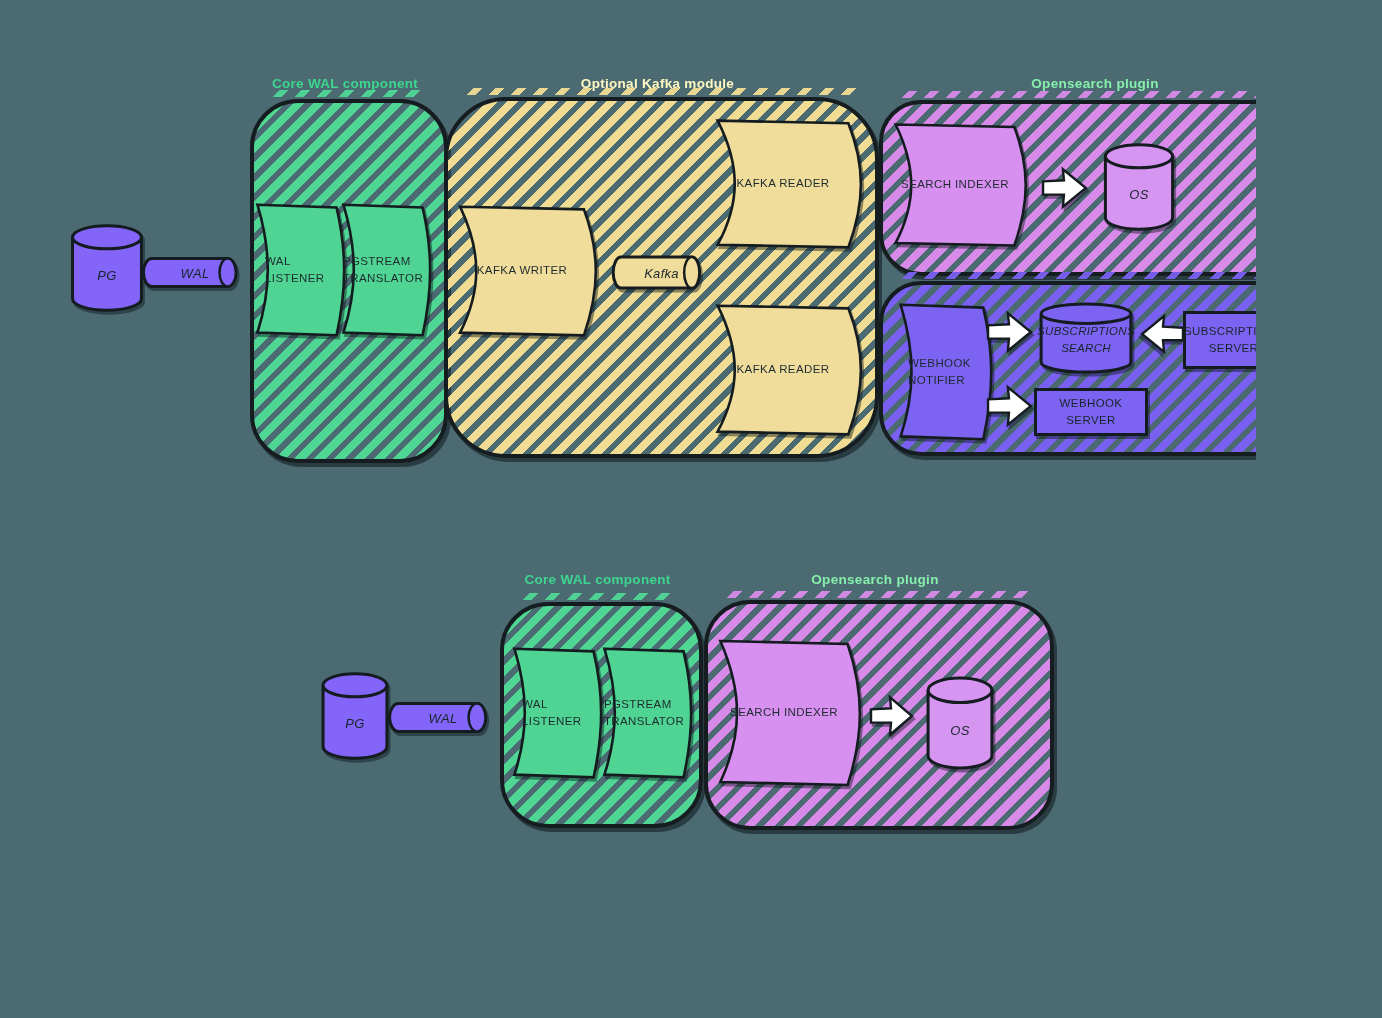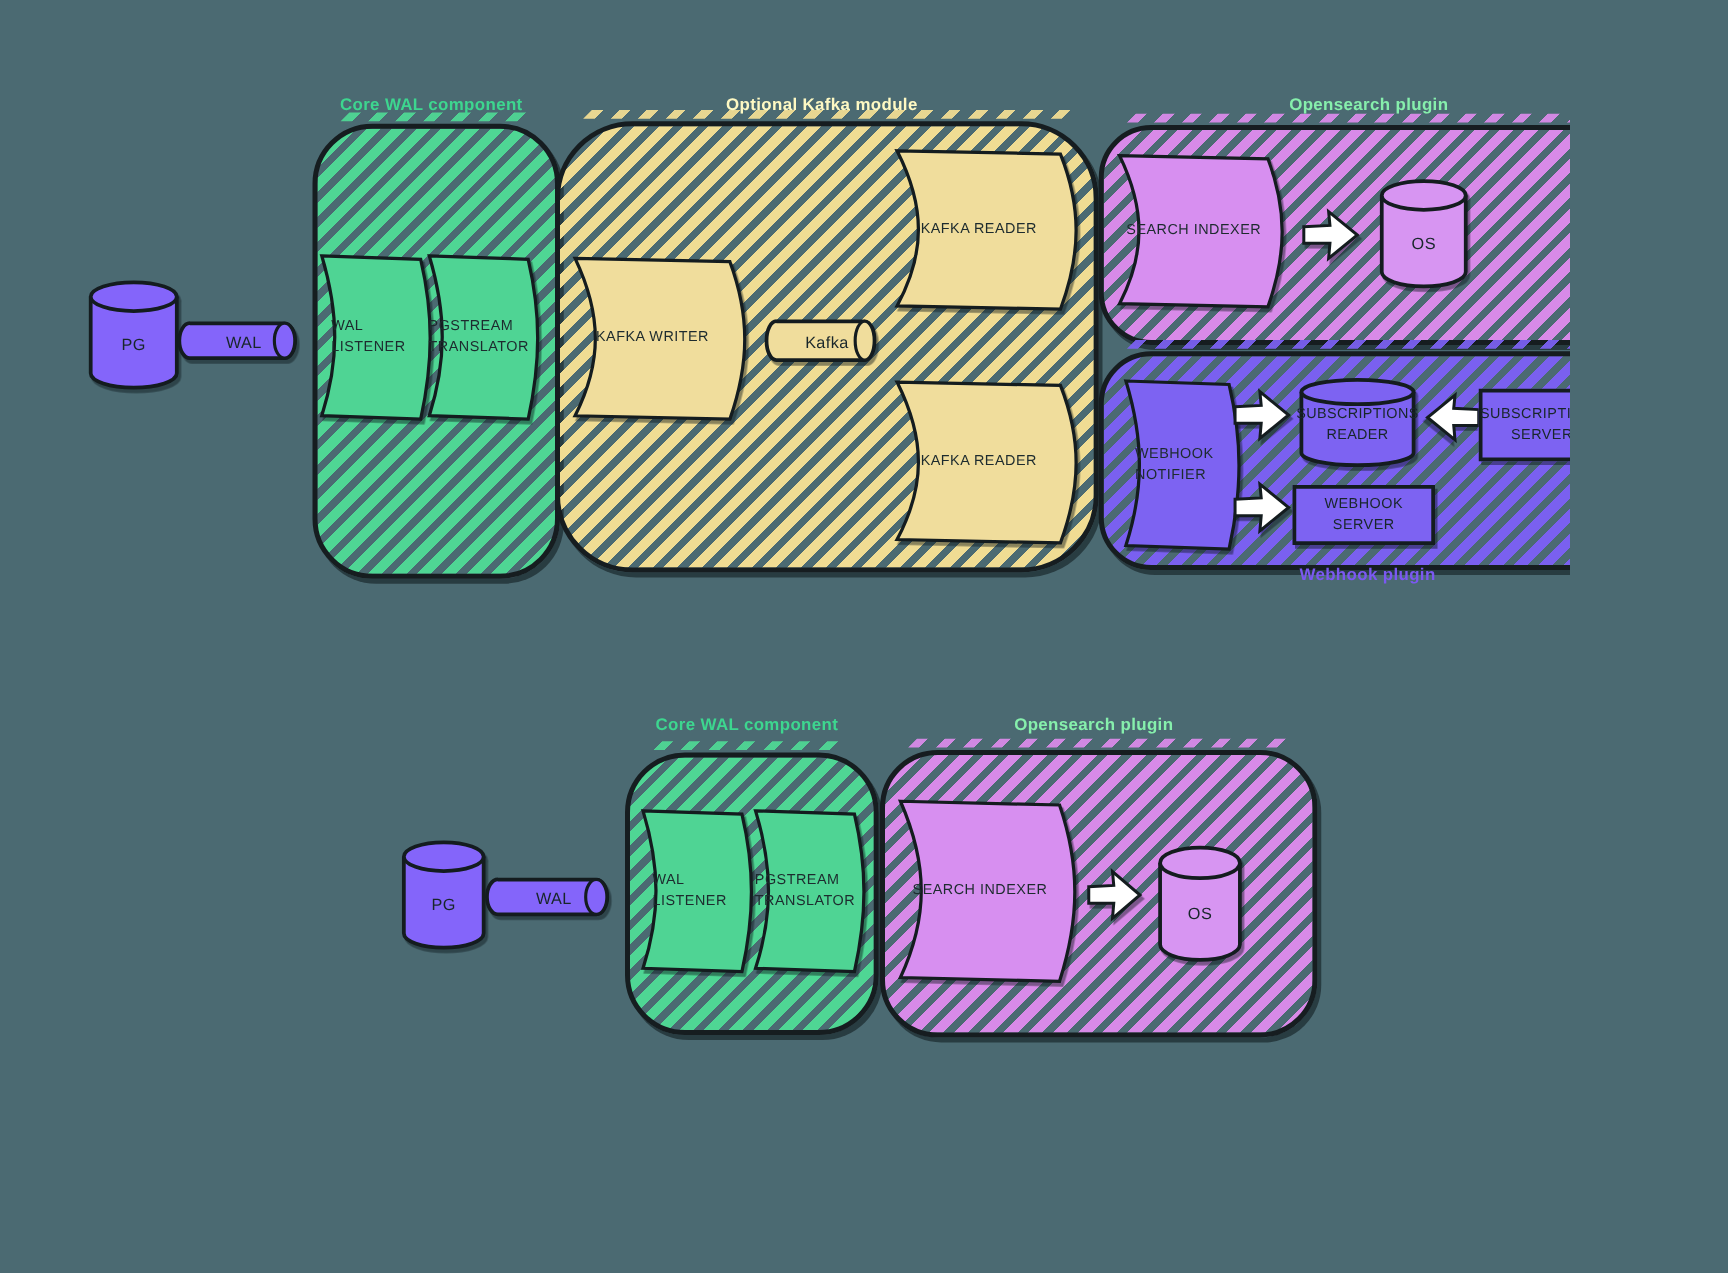--- a/index.html
+++ b/index.html
@@ -48,21 +48,21 @@
               filter:drop-shadow(2px 3px 0 rgba(12,22,26,.45)); }
   .card .lbl {
     position:absolute; inset:0;
     display:flex; align-items:center; justify-content:center;
     text-align:left; padding:0 14px;
     font-size:11.5px; letter-spacing:.4px; line-height:1.5;
     color:#1d2b2e;
   }
 
   
-  .cyl, .pipe, .blockarrow { position:absolute; }
+  .cyl, .pipe, .blockarrow { position:absolute;font-style:italic; }
   .cyl svg, .pipe svg, .blockarrow svg { position:absolute; inset:0; width:100%; height:100%; overflow:visible;
               filter:drop-shadow(2px 3px 0 rgba(12,22,26,.45)); }
   .cyl .lbl, .pipe .lbl {
     position:absolute; inset:0;
     display:flex; align-items:center; justify-content:center;
     font-size:13px; letter-spacing:.3px; color:#18262a;
   }
   .cyl .lbl { padding-top:14px; }
   .cyl.squat .lbl { padding-top:4px; font-size:11.5px; line-height:1.5; text-align:center; }
   .pipe .lbl { padding-right:14px;margin-left:20px; }
@@ -86,21 +86,20 @@
 <div class="canvas">
 
   <div class="bigbox hatch-green" style="left:250px; top:99px;  width:190px; height:356px; border-radius:48px;"></div>
   <div class="bigbox hatch-yellow" style="left:444px; top:97px;  width:427px; height:353px; border-radius:62px;"></div>
   <div class="bigbox hatch-pink" style="left:879px; top:100px; width:432px; height:168px; border-radius:42px;"></div>
   <div class="bigbox hatch-purple" style="left:879px; top:281px; width:430px; height:167px; border-radius:42px;"></div>
 
   <div class="grouptitle t-green" style="left:250px; top:76px; width:190px;">Core WAL component</div>
   <div class="grouptitle t-yellow" style="left:444px; top:76px; width:427px;">Optional Kafka module</div>
   <div class="grouptitle t-pink" style="left:879px; top:76px; width:432px;">Opensearch plugin</div>
-  <div class="grouptitle t-purple" style="left:879px; top:452px; width:430px;">Webhook plugin</div>
 
   <div class="cyl" style="left:66px; top:222px; width:82px; height:92px;">
     <svg viewBox="0 0 100 120" preserveAspectRatio="none">
       <path d="M8,20 v80 a42,15 0 0 0 84,0 v-80" fill="#8465fa" stroke="#141c1f" stroke-width="3" vector-effect="non-scaling-stroke"></path>
       <ellipse cx="50" cy="20" rx="42" ry="15" fill="#8465fa" stroke="#141c1f" stroke-width="3" vector-effect="non-scaling-stroke"></ellipse>
     </svg>
     <div class="lbl">PG</div>
   </div>
 
   <div class="pipe" style="left:140px; top:255px; width:104px; height:36px;">
@@ -186,21 +185,21 @@
     <svg viewBox="0 0 44 40" preserveAspectRatio="none">
       <polygon points="1,14 21,13 20,3 42,20 20,37 21,26 1,26" fill="#ffffff" stroke="#141c1f" stroke-width="2.4" vector-effect="non-scaling-stroke"></polygon>
     </svg>
   </div>
 
   <div class="cyl squat" style="left:1035px; top:300px; width:102px; height:76px;">
     <svg viewBox="0 0 100 78" preserveAspectRatio="none">
       <path d="M6,14 v50 a44,10 0 0 0 88,0 v-50" fill="#7d63f2" stroke="#141c1f" stroke-width="3" vector-effect="non-scaling-stroke"></path>
       <ellipse cx="50" cy="14" rx="44" ry="10" fill="#7d63f2" stroke="#141c1f" stroke-width="3" vector-effect="non-scaling-stroke"></ellipse>
     </svg>
-    <div class="lbl">SUBSCRIPTIONS READER</div>
+    <div class="lbl">SUBSCRIPTIONS SEARCH</div>
   </div>
 
   <div class="blockarrow left" style="left:1140px; top:313px; width:44px; height:42px;">
     <svg viewBox="0 0 44 40" preserveAspectRatio="none">
       <polygon points="1,14 21,13 20,3 42,20 20,37 21,26 1,26" fill="#ffffff" stroke="#141c1f" stroke-width="2.4" vector-effect="non-scaling-stroke"></polygon>
     </svg>
   </div>
 
   <div class="rectnode" style="left:1183px; top:311px; width:95px; height:52px;">
     <span>SUBSCRIPTIONS SERVER</span>

